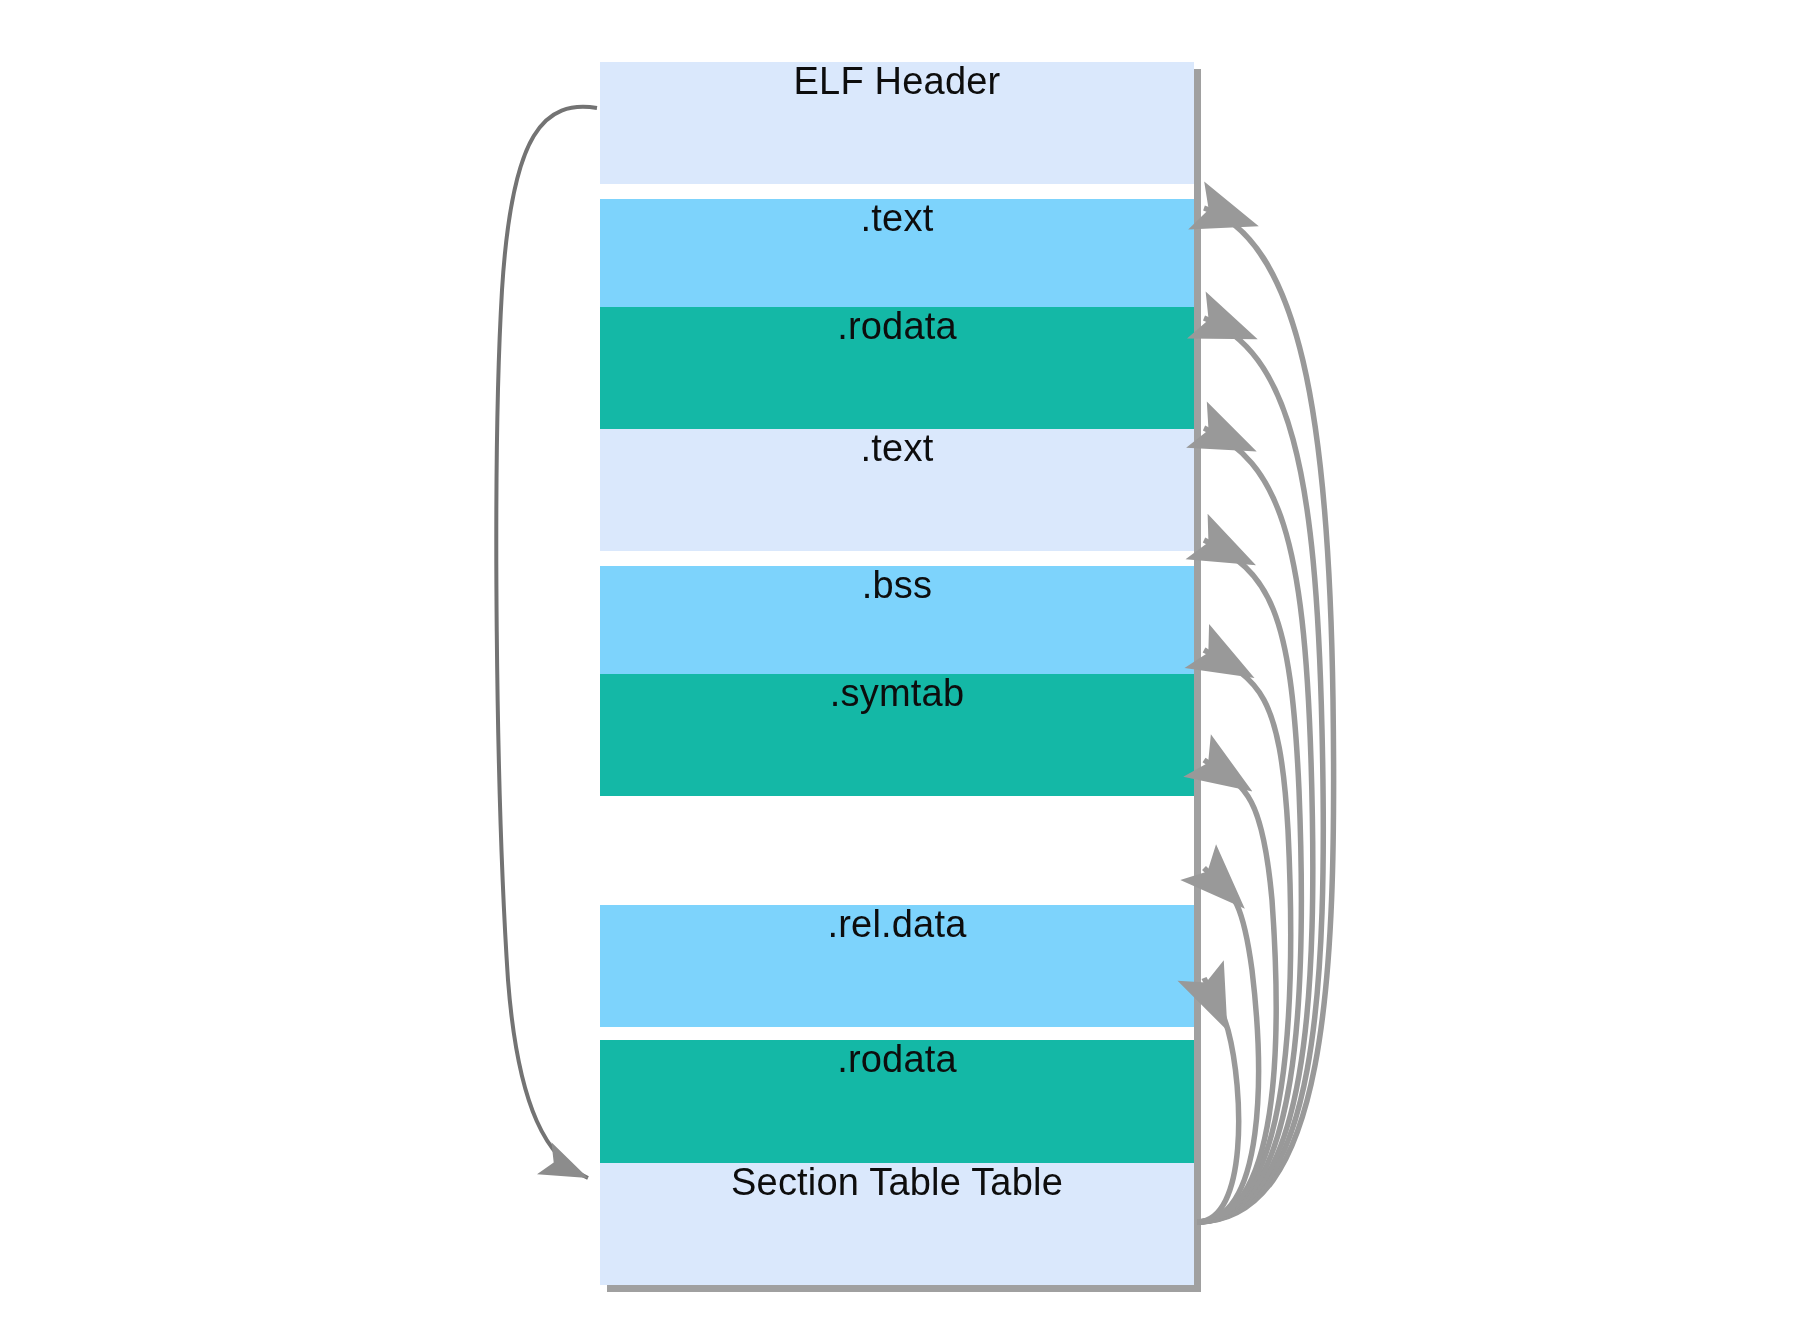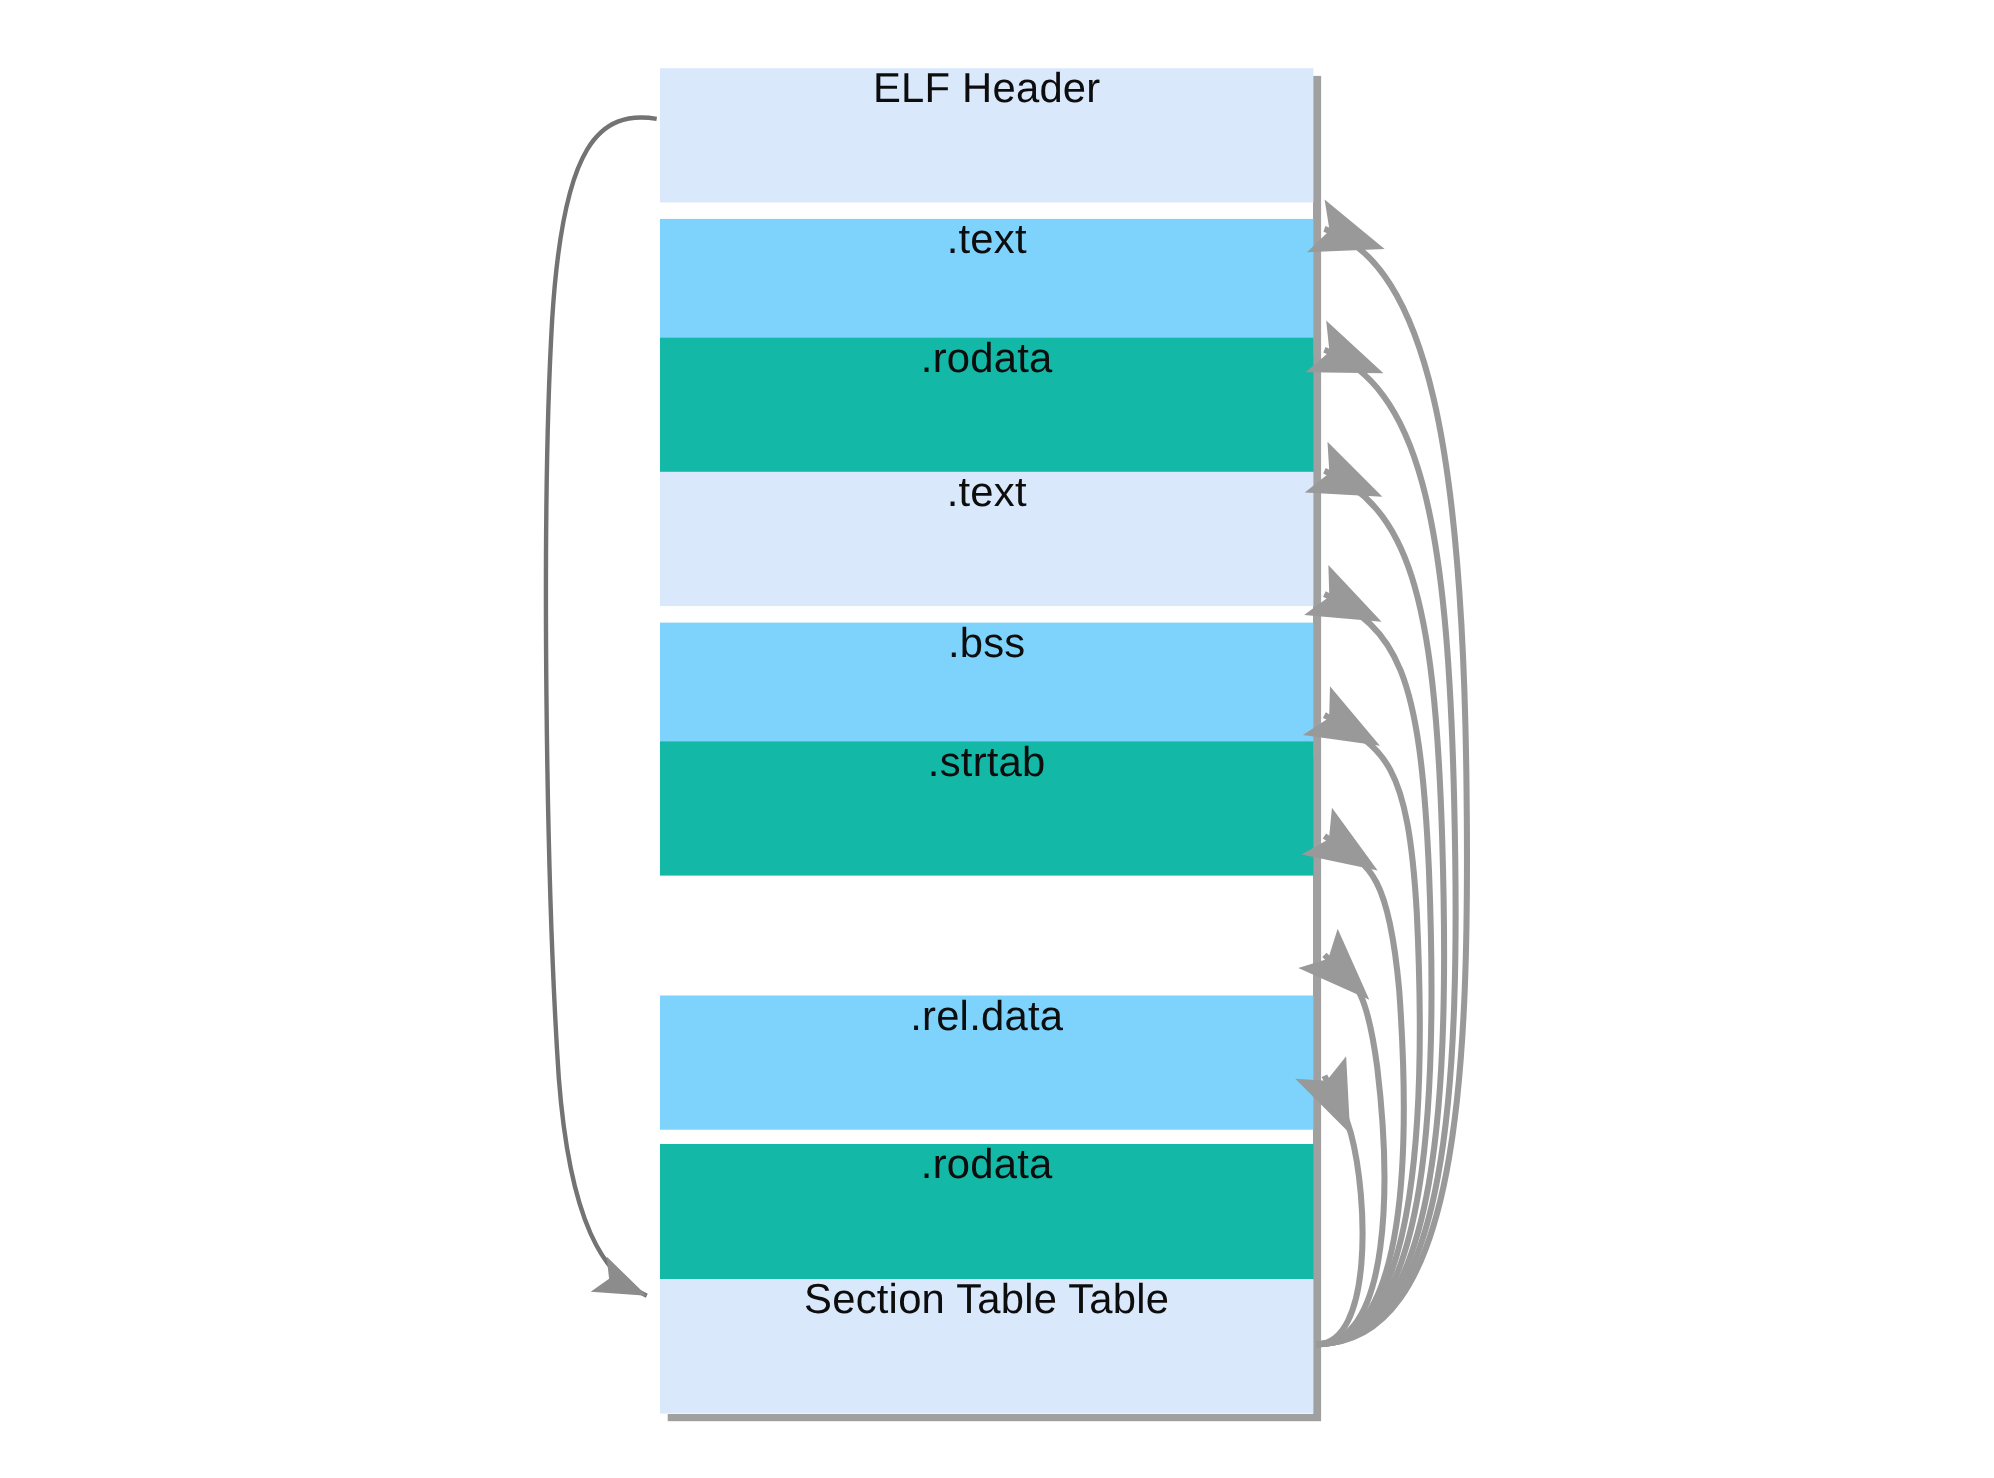--- a/index.html
+++ b/index.html
@@ -74,21 +74,21 @@
     <div class="elf-row c-yellow" style="top:244.6px">
         <span class="row-label">.rodata</span>
       </div>
     <div class="elf-row c-blue" style="top:366.9px">
         <span class="row-label">.text</span>
       </div>
     <div class="elf-row c-green" style="top:489.2px">
         <span class="row-label">.bss</span>
       </div>
     <div class="elf-row c-yellow" style="top:611.5px">
-        <span class="row-label">.strtab</span>
+        <span class="row-label">.symtab</span>
       </div>
     <div class="elf-row c-green" style="top:828px">
         <span class="row-label">.rel.data</span>
       </div>
     <div class="elf-row c-yellow" style="top:978.4px">
         <span class="row-label">.rodata</span>
       </div>
     <div class="elf-row c-blue" style="top:1100.7px">
         <span class="row-label">Section Table Table</span>
       </div>

